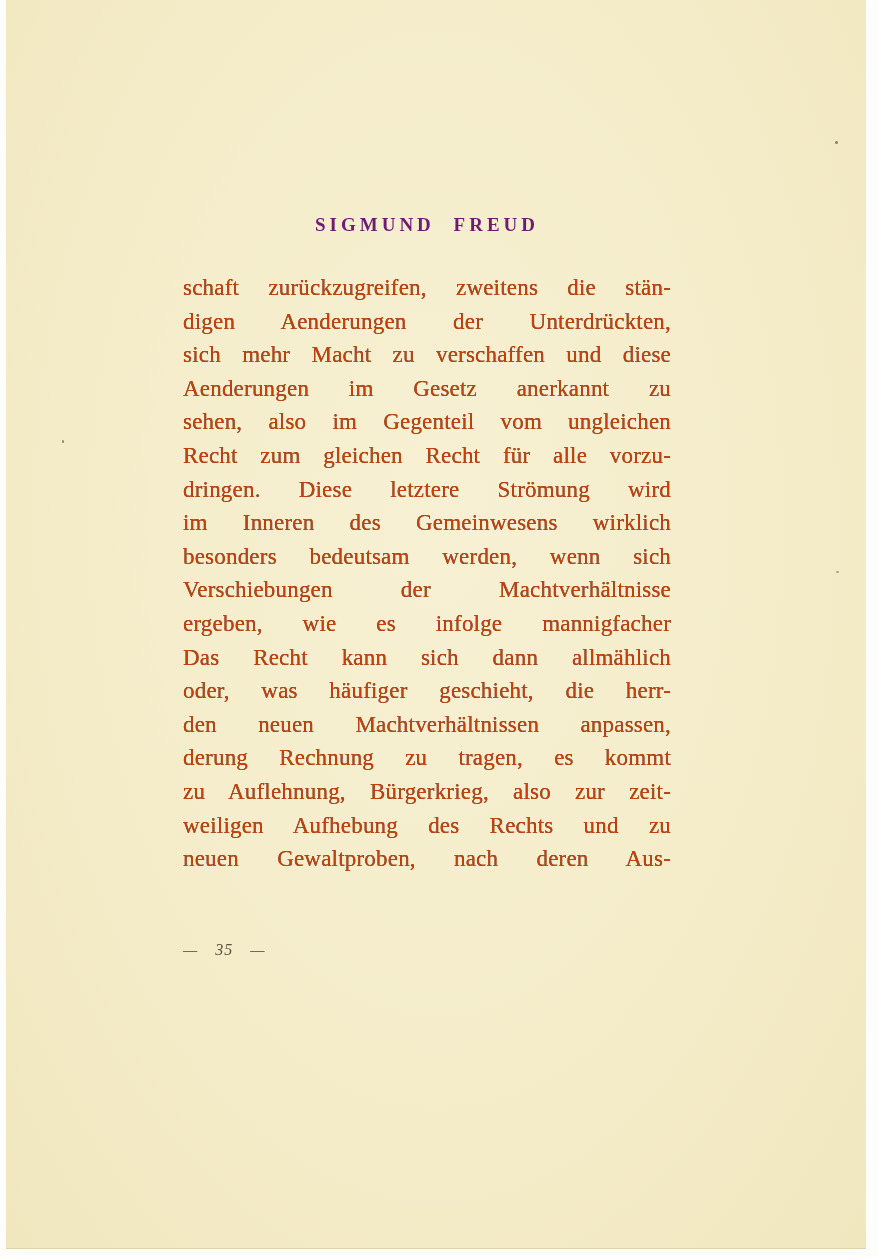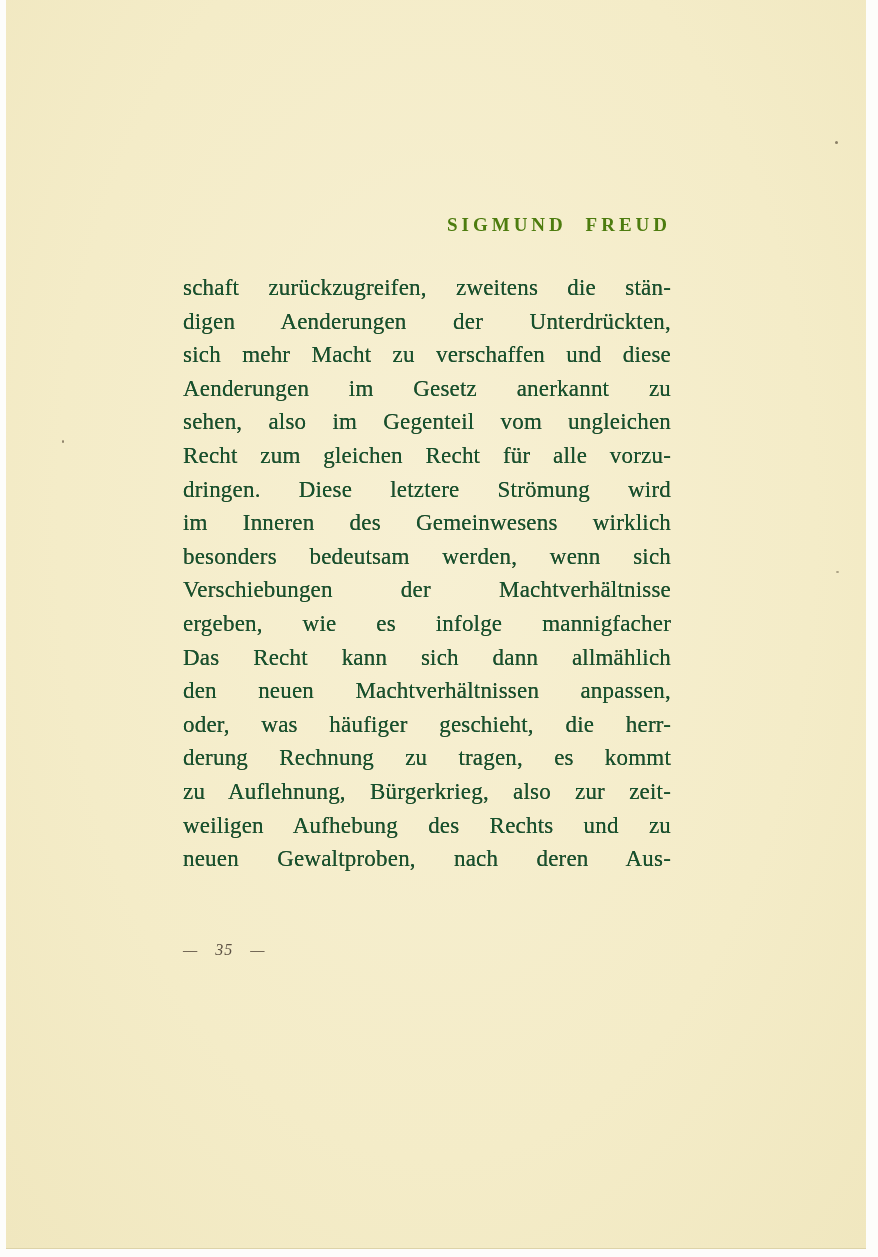--- a/index.html
+++ b/index.html
@@ -23,35 +23,35 @@
     right: 12px;
     bottom: 8px;
     background: radial-gradient(ellipse at 50% 42%, #f7f0d3 0%, #f4ecc8 62%, #f0e7bf 100%);
     border-bottom: 1px solid #ddd3a8;
   }
   #page-header {
     position: absolute;
     left: 183px;
     top: 214px;
     width: 488px;
-    text-align: right;
+    text-align: center;
     font-size: 19px;
     font-weight: bold;
     letter-spacing: 4px;
     word-spacing: 10px;
-    color: #4d7c0f;
+    color: #701a75;
   }
   #body-text {
     position: absolute;
     left: 183px;
     top: 271px;
     width: 488px;
     font-size: 23px;
     line-height: 33.6px;
-    color: #14532d;
+    color: #c2410c;
     text-shadow: 0 0 0.5px #52473b;
     letter-spacing: 0.2px;
   }
   .text-line {
     text-align: justify;
     text-align-last: justify;
     height: 33.6px;
     overflow: hidden;
     white-space: nowrap;
   }
@@ -96,22 +96,22 @@
     <div class="text-line">sich mehr Macht zu verschaffen und diese</div>
     <div class="text-line">Aenderungen im Gesetz anerkannt zu</div>
     <div class="text-line">sehen, also im Gegenteil vom ungleichen</div>
     <div class="text-line">Recht zum gleichen Recht für alle vorzu-</div>
     <div class="text-line">dringen. Diese letztere Strömung wird</div>
     <div class="text-line">im Inneren des Gemeinwesens wirklich</div>
     <div class="text-line">besonders bedeutsam werden, wenn sich</div>
     <div class="text-line">Verschiebungen der Machtverhältnisse</div>
     <div class="text-line">ergeben, wie es infolge mannigfacher</div>
     <div class="text-line">Das Recht kann sich dann allmählich</div>
+    <div class="text-line">oder, was häufiger geschieht, die herr-</div>
     <div class="text-line">den neuen Machtverhältnissen anpassen,</div>
-    <div class="text-line">oder, was häufiger geschieht, die herr-</div>
     <div class="text-line">derung Rechnung zu tragen, es kommt</div>
     <div class="text-line">zu Auflehnung, Bürgerkrieg, also zur zeit-</div>
     <div class="text-line">weiligen Aufhebung des Rechts und zu</div>
     <div class="text-line">neuen Gewaltproben, nach deren Aus-</div>
   </div>
 
   <div id="page-number">— 35 —</div>
 </div>
 
 </body></html>

